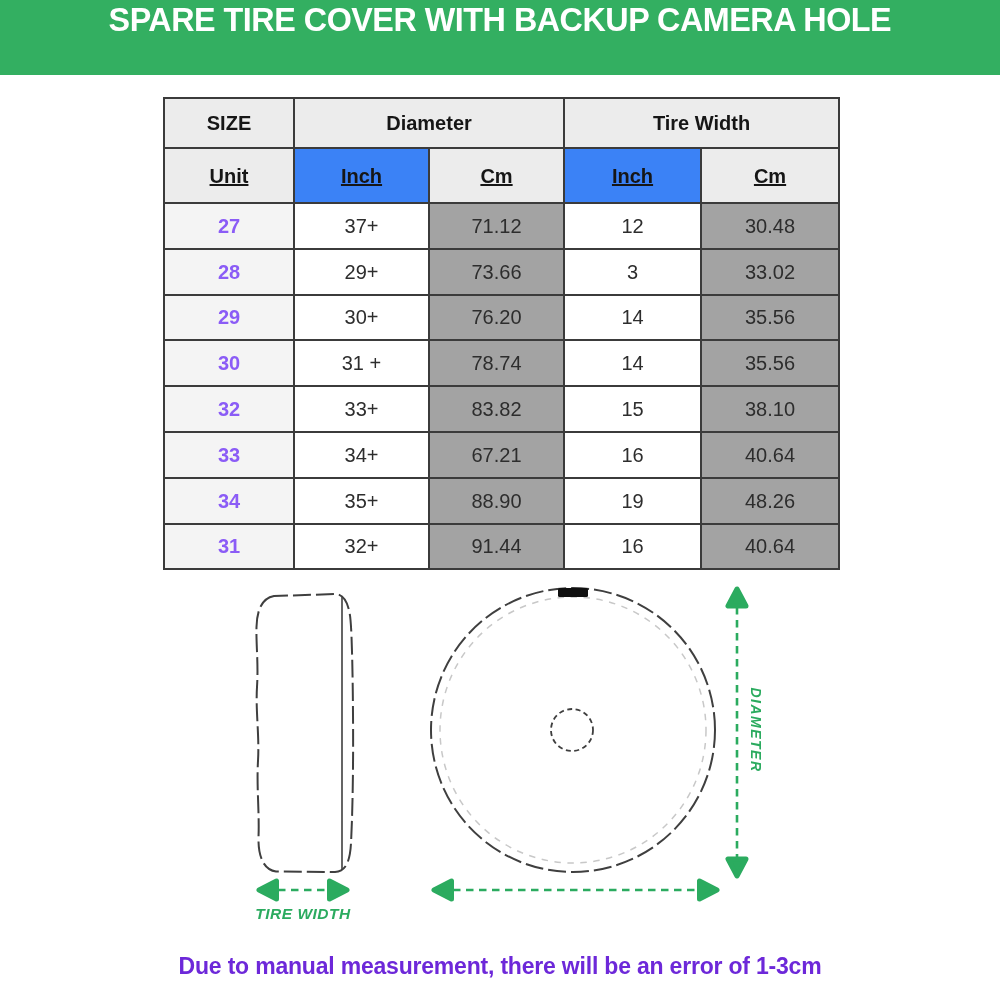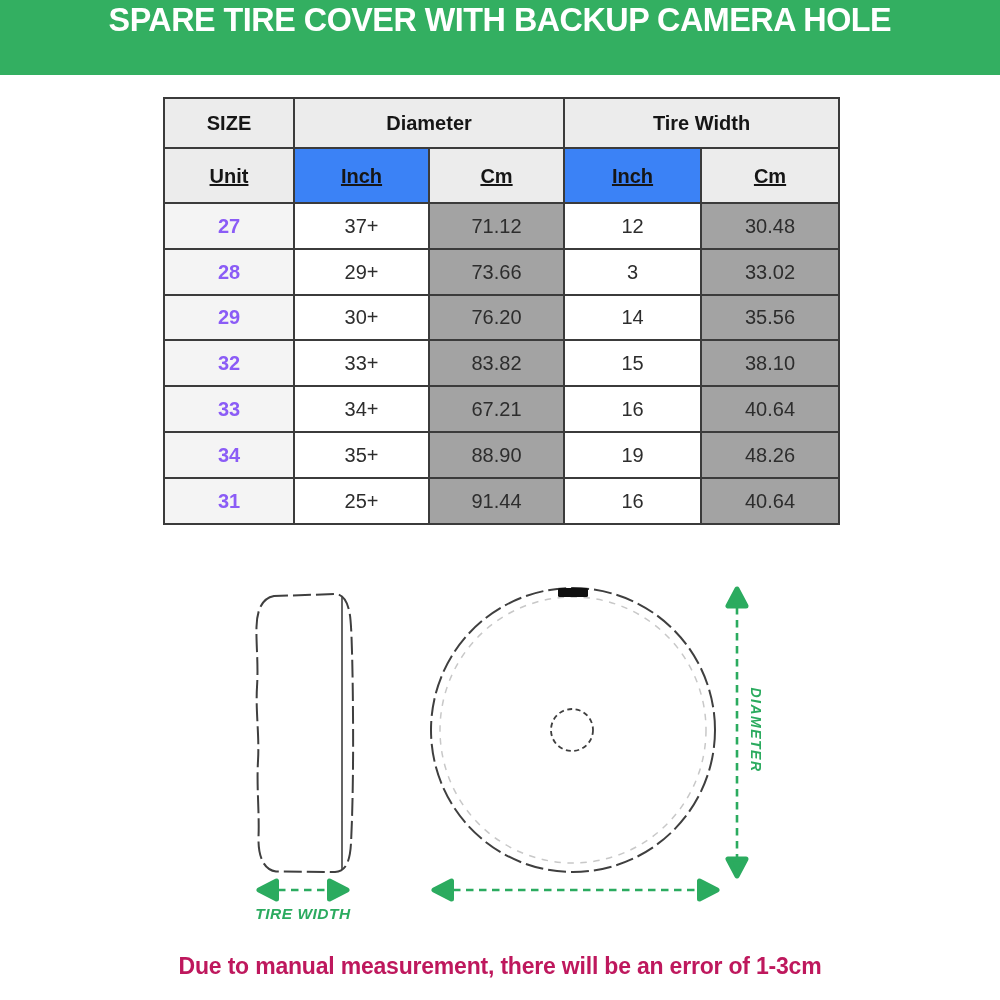--- a/index.html
+++ b/index.html
@@ -43,21 +43,21 @@
   .head{fill:#2bab5f;stroke:#2bab5f;stroke-width:5;stroke-linejoin:round;}
   .glabel{
     font-family:"Liberation Sans","DejaVu Sans",sans-serif;
     font-style:italic;font-weight:bold;fill:#2bab5f;
   }
   .diam-label{font-size:14px;letter-spacing:1.5px;text-anchor:middle;}
   .tw-label{font-size:15.5px;letter-spacing:0.5px;text-anchor:middle;}
   
   .note{
     position:absolute;left:0;top:953px;width:1000px;margin:0;
-    text-align:center;color:#be185d;font-size:23px;font-weight:bold;letter-spacing:-0.2px;
+    text-align:center;color:#6d28d9;font-size:23px;font-weight:bold;letter-spacing:-0.2px;
   }
 </style>
 </head>
 <body>
 
 <div class="canvas">
 
   <header class="banner">
     <h1>SPARE TIRE COVER WITH BACKUP CAMERA HOLE</h1>
   </header>
@@ -100,20 +100,27 @@
         <td class="g">33.02</td>
       </tr>
       <tr>
         <td class="size">29</td>
         <td>30+</td>
         <td class="g">76.20</td>
         <td>14</td>
         <td class="g">35.56</td>
       </tr>
       <tr>
+        <td class="size">30</td>
+        <td>31 +</td>
+        <td class="g">78.74</td>
+        <td>14</td>
+        <td class="g">35.56</td>
+      </tr>
+      <tr>
         <td class="size">32</td>
         <td>33+</td>
         <td class="g">83.82</td>
         <td>15</td>
         <td class="g">38.10</td>
       </tr>
       <tr>
         <td class="size">33</td>
         <td>34+</td>
         <td class="g">67.21</td>
@@ -122,21 +129,21 @@
       </tr>
       <tr>
         <td class="size">34</td>
         <td>35+</td>
         <td class="g">88.90</td>
         <td>19</td>
         <td class="g">48.26</td>
       </tr>
       <tr>
         <td class="size">31</td>
-        <td>25+</td>
+        <td>32+</td>
         <td class="g">91.44</td>
         <td>16</td>
         <td class="g">40.64</td>
       </tr>
     </tbody>
   </table>
 
   <svg class="diagram" width="560" height="360" viewBox="0 0 560 360">
 
     <g>

